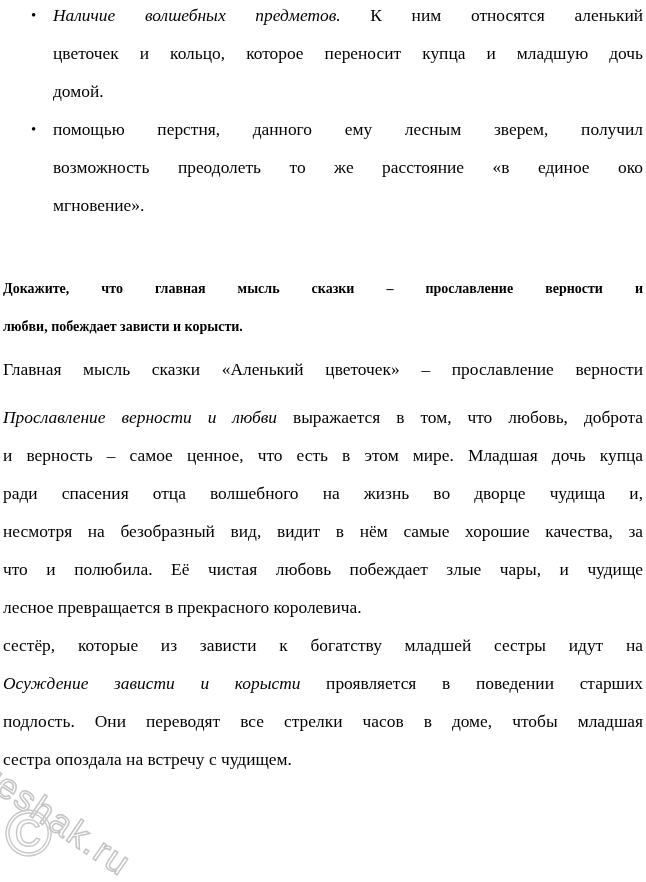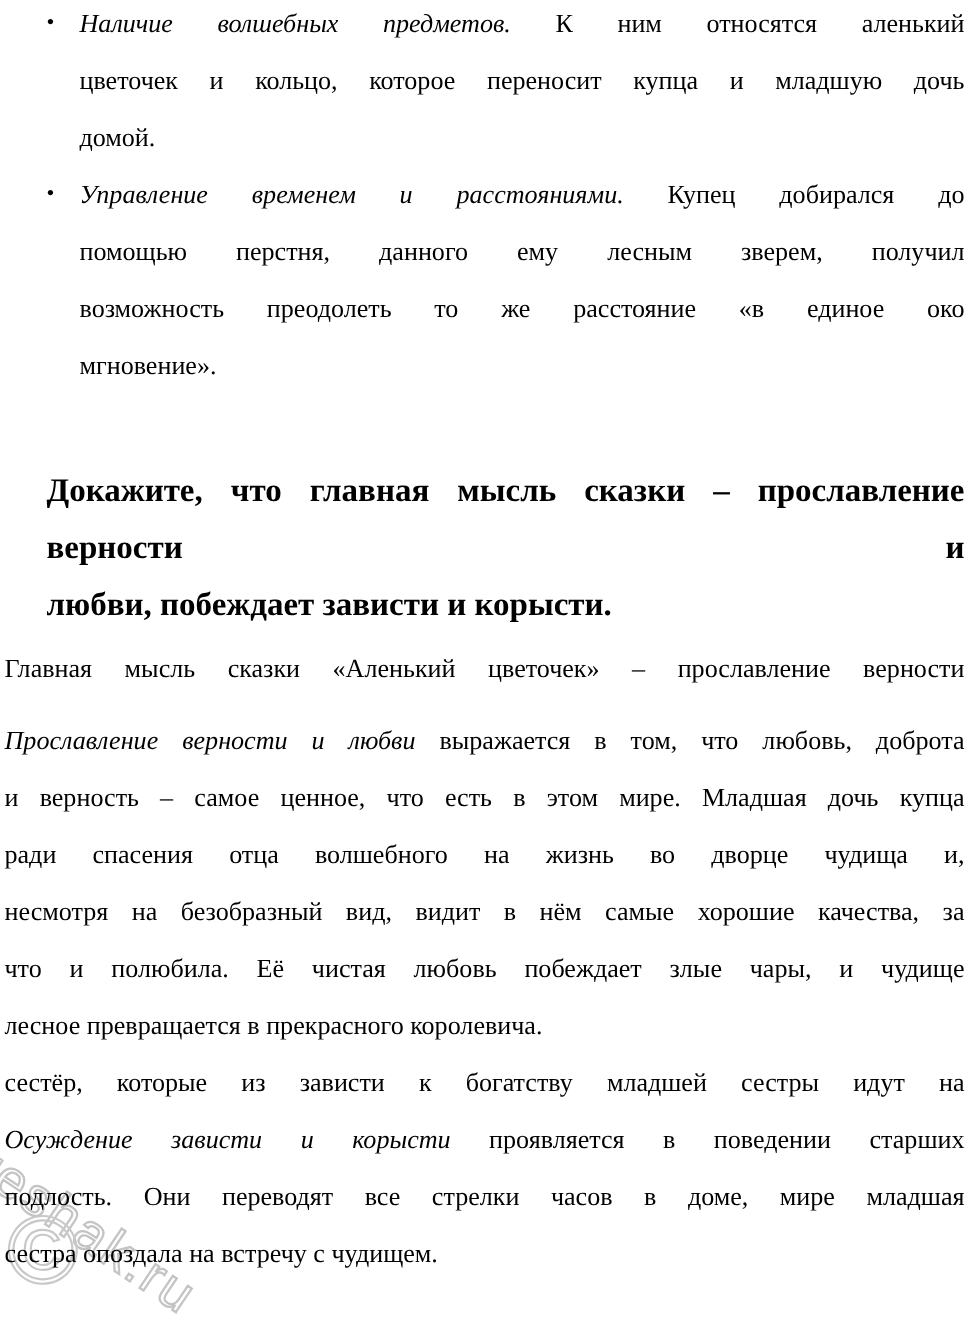--- a/index.html
+++ b/index.html
@@ -50,21 +50,21 @@
     top: 0;
     width: 20px;
     font-size: 15px;
     line-height: 38px;
     text-align: left;
   }
   .qheading {
     margin-top: 46px;
     font-weight: bold;
   }
-  .qheading .line { font-size: 22px; margin-left: 28px; }
+  .qheading .line { font-size: 14px; }
 
   .para-main   { margin-top: 4px; }
   .para-praise { margin-top: 10px; }
   .para-condemn{ margin-top: 0; }
 
   .watermark {
     position: absolute;
     z-index: 0;
     font-family: "Liberation Sans", sans-serif;
     color: rgba(255,255,255,0);
@@ -98,21 +98,20 @@
 
     <ul class="blist">
       <li class="bitem">
         <span class="bullet">•</span>
         <div class="line"><span class="ital">Наличие волшебных предметов.</span> <span>К ним относятся аленький</span></div>
         <div class="line">цветочек и кольцо, которое переносит купца и младшую дочь</div>
         <div class="line end">домой.</div>
       </li>
       <li class="bitem">
         <span class="bullet">•</span>
-        <div class="line"><span class="ital">Управление временем и расстояниями.</span> <span>Купец добирался до</span></div>
         <div class="line">помощью перстня, данного ему лесным зверем, получил</div>
         <div class="line">возможность преодолеть то же расстояние «в единое око</div>
         <div class="line end">мгновение».</div>
       </li>
     </ul>
 
     <div class="qheading">
       <div class="line">Докажите, что главная мысль сказки – прославление верности и</div>
       <div class="line end">любви, побеждает зависти и корысти.</div>
     </div>
@@ -126,18 +125,18 @@
       <div class="line">и верность – самое ценное, что есть в этом мире. Младшая дочь купца</div>
       <div class="line">ради спасения отца волшебного на жизнь во дворце чудища и,</div>
       <div class="line">несмотря на безобразный вид, видит в нём самые хорошие качества, за</div>
       <div class="line">что и полюбила. Её чистая любовь побеждает злые чары, и чудище</div>
       <div class="line end">лесное превращается в прекрасного королевича.</div>
     </div>
 
     <div class="para para-condemn">
       <div class="line">сестёр, которые из зависти к богатству младшей сестры идут на</div>
       <div class="line"><span class="ital">Осуждение зависти и корысти</span> <span>проявляется в поведении старших</span></div>
-      <div class="line">подлость. Они переводят все стрелки часов в доме, мире младшая</div>
+      <div class="line">подлость. Они переводят все стрелки часов в доме, чтобы младшая</div>
       <div class="line end">сестра опоздала на встречу с чудищем.</div>
     </div>
 
   </div>
 </div>
 
 </body></html>

